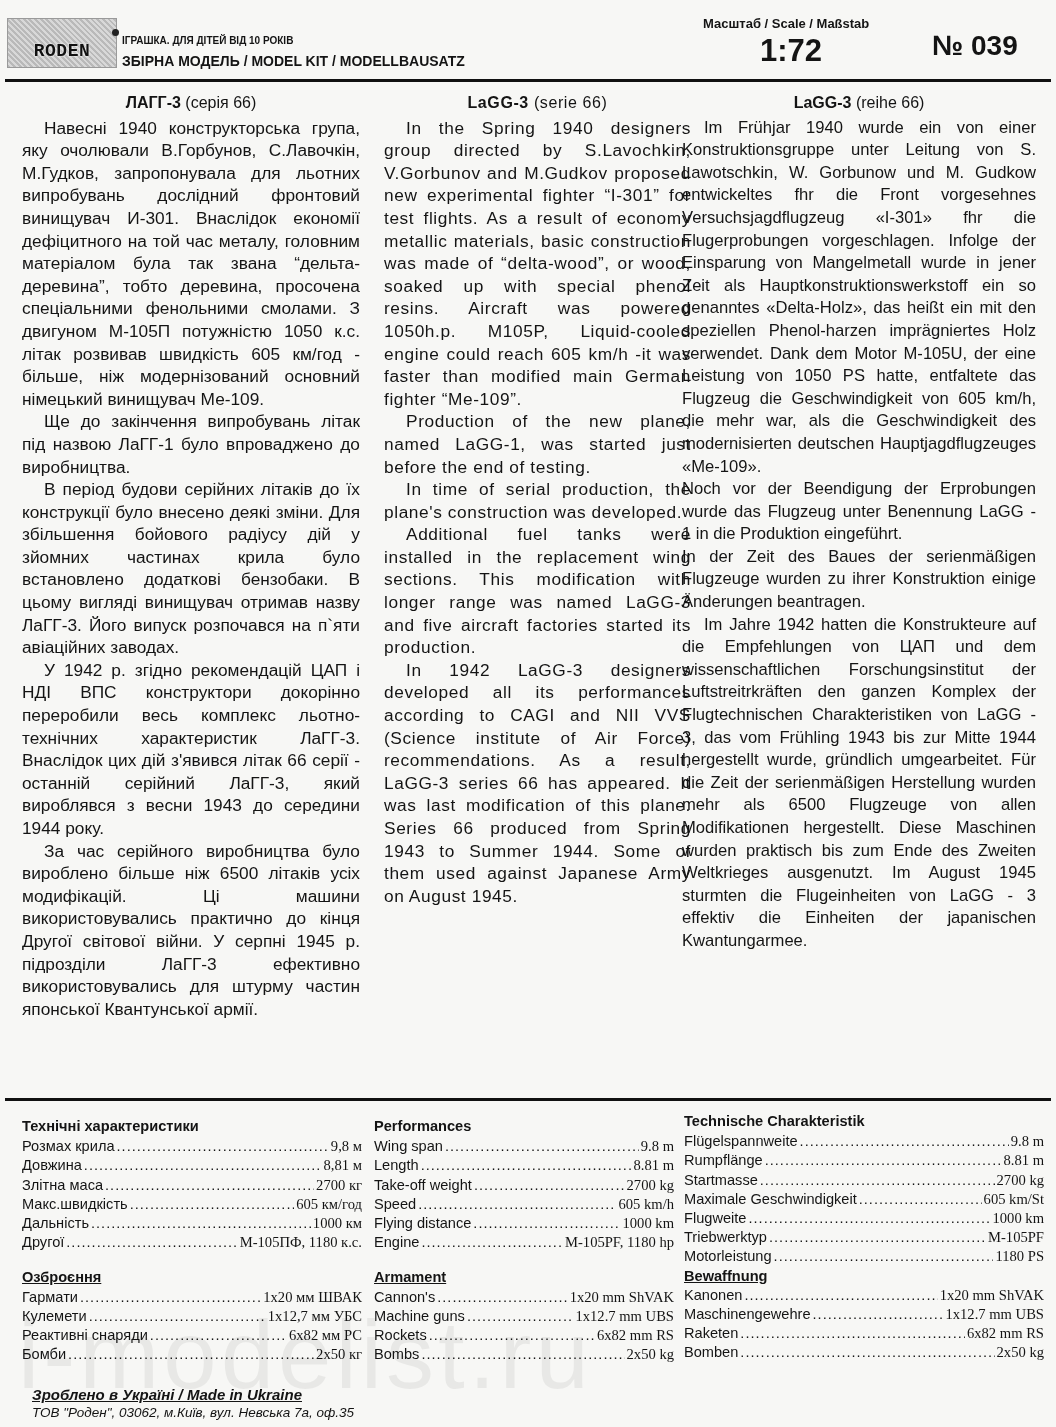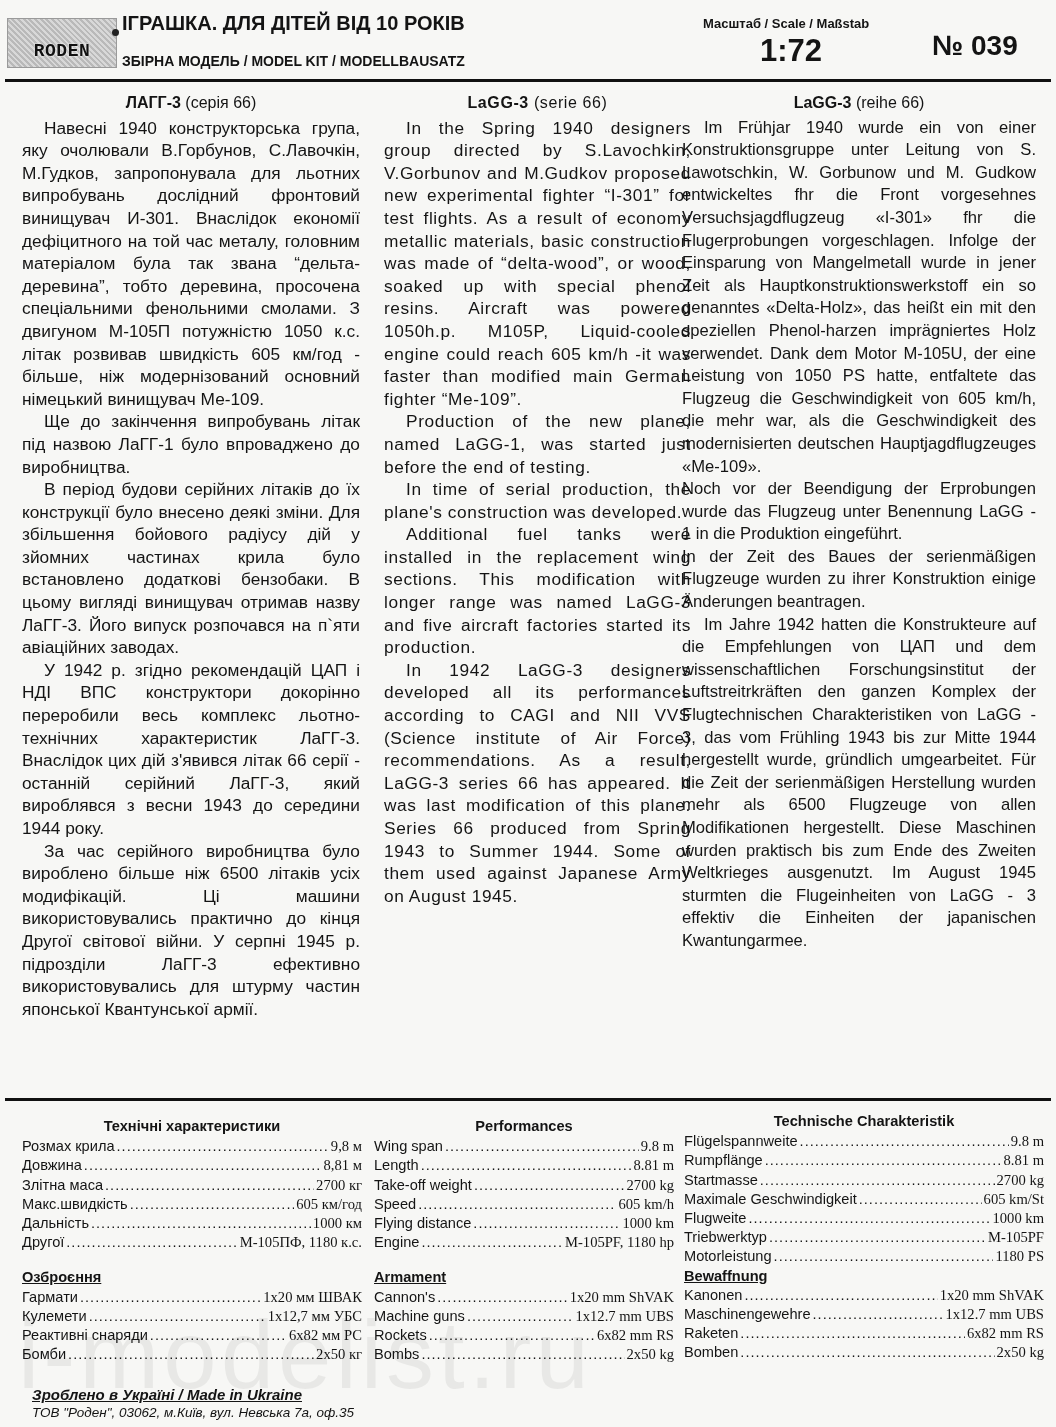--- a/index.html
+++ b/index.html
@@ -15,38 +15,38 @@
     background: repeating-linear-gradient(45deg, #b9b9b9 0 2px, #d8d8d8 2px 4px);
     border: 1px solid #9a9a9a;
     font-family: Liberation Mono, monospace;
   }
   .logo .dot { position: absolute; right: -3px; top: 10px; width: 7px; height: 7px; border-radius: 50%; background: #222; }
   .logo .word {
     position: absolute; left: 0; right: 0; top: 22px; text-align: center;
     font-weight: bold; font-size: 18px; letter-spacing: 0.5px; color: #111;
     text-shadow: 0 0 2px #fff, 0 0 1px #fff;
   }
-  .hdr-line1 { position: absolute; left: 122px; top: 12px; font-weight: bold; font-size: 20px; }
+  .hdr-line1 { position: absolute; left: 122px; top: 35px; font-weight: bold; font-size: 10px; }
   .hdr-line2 { position: absolute; left: 122px; top: 53px; font-weight: bold; font-size: 14px; }
   .scale-label { position: absolute; left: 703px; top: 16px; font-weight: bold; font-size: 13px; }
   .scale-value { position: absolute; left: 760px; top: 33px; font-weight: bold; font-size: 31px; }
   .kit-number { position: absolute; left: 932px; top: 30px; font-weight: bold; font-size: 28px; }
   .rule { position: absolute; left: 5px; right: 5px; height: 3px; background: #111; }
 
   .col { position: absolute; top: 92px; }
   .col h2 { margin: 0 0 2px 0; font-size: 16px; font-weight: normal; text-align: center; }
   .col h2 b { font-weight: bold; }
   .col p { margin: 0; text-align: justify; text-align-last: left; hyphens: none; }
   .col p.ind { text-indent: 22px; }
   .col-ua { left: 22px; width: 338px; font-size: 17.3px; line-height: 22.6px; }
   .col-en { left: 384px; width: 307px; font-size: 17.3px; line-height: 22.6px; letter-spacing: 0.6px; }
   .col-de { left: 682px; width: 354px; font-size: 16.6px; line-height: 22.6px; }
 
   .spec { position: absolute; top: 1117px; font-size: 14.6px; line-height: 19.2px; }
-  .spec h3 { margin: 0 0 1px 0; font-size: 14.6px; font-weight: bold; text-align: center; }
+  .spec h3 { margin: 0 0 1px 0; font-size: 14.6px; font-weight: bold; }
   .spec h4 { margin: 16px 0 0 0; font-size: 14.6px; font-weight: bold; text-decoration: underline; }
   .row { display: flex; align-items: baseline; white-space: nowrap; }
   .row .k { flex: 0 0 auto; }
   .row .dots { flex: 1 1 auto; overflow: hidden; margin: 0 2px; }
   .row .dots::after { content: "...................................................................................................................."; letter-spacing: 1px; }
   .row .v { flex: 0 0 auto; font-family: Liberation Serif, serif; }
   .spec-ua { left: 22px; width: 340px; }
   .spec-en { left: 374px; width: 300px; }
   .spec-de { left: 684px; width: 360px; }
   .spec-de h4 { margin-top: 0; }

